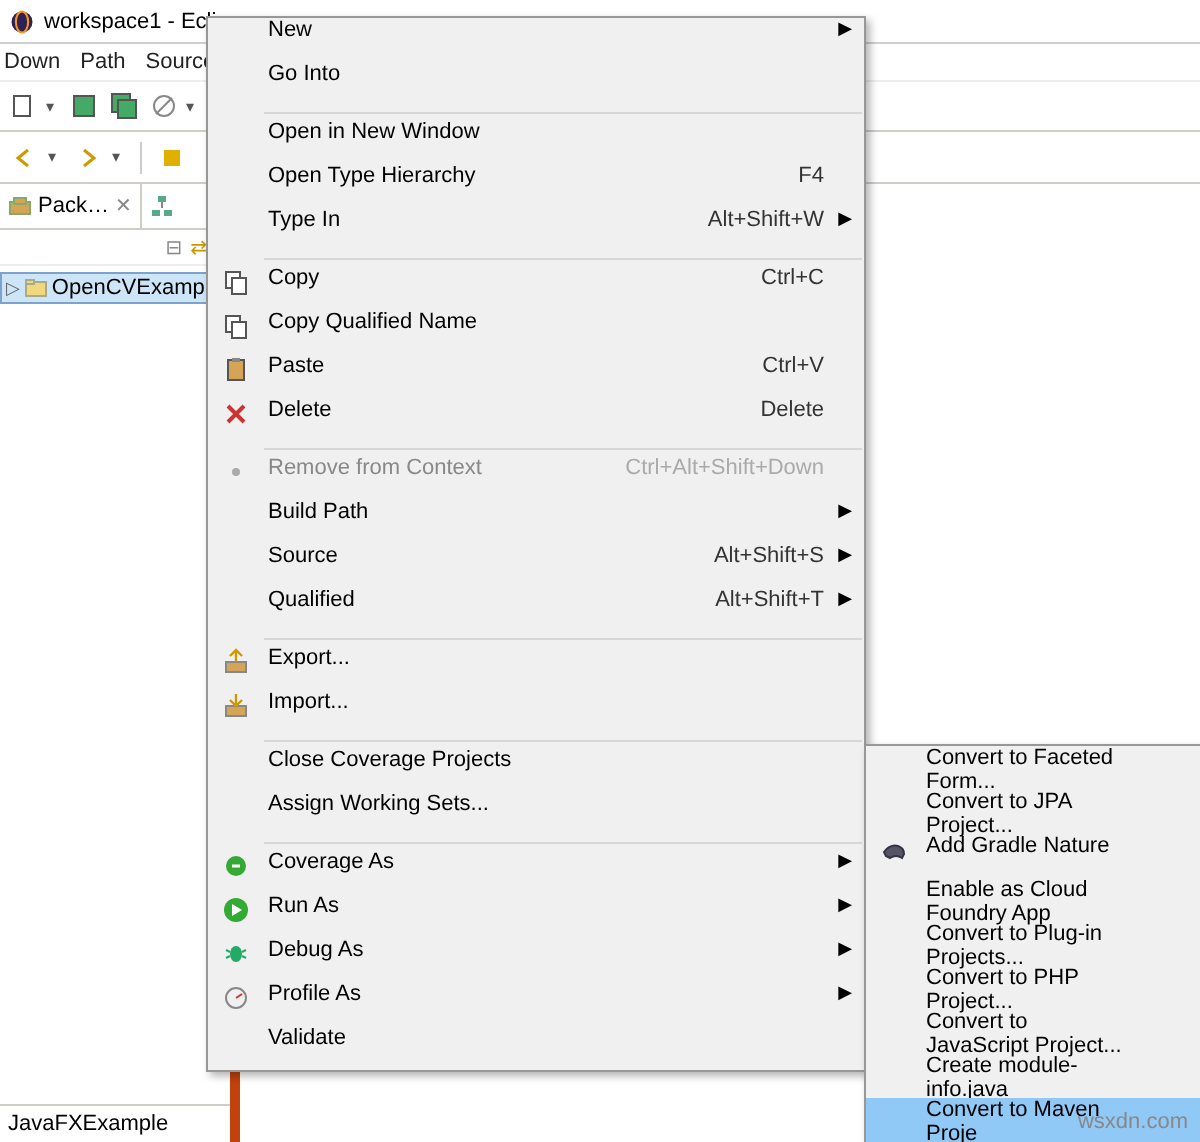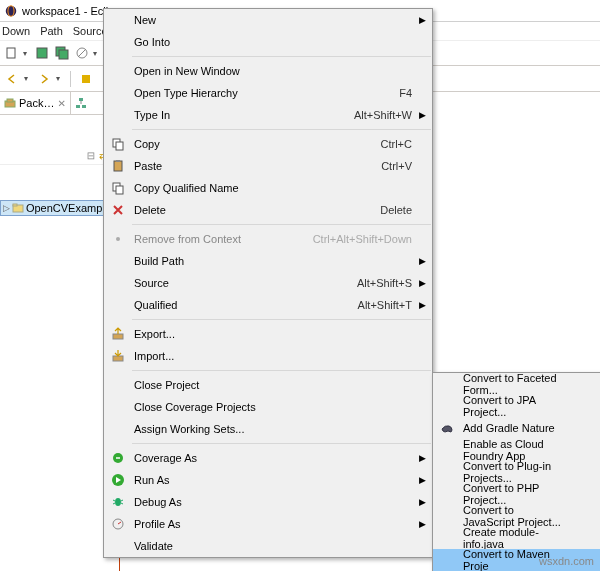--- a/index.html
+++ b/index.html
@@ -5,33 +5,33 @@
 * { box-sizing: border-box; margin: 0; padding: 0; font-family: "Segoe UI", Tahoma, sans-serif; font-size: 11px; }
 body { width: 600px; height: 571px; background: #fff; overflow: hidden; position: relative; }
 .titlebar { height: 22px; display: flex; align-items: center; padding: 0 4px; border-bottom: 1px solid #d0d0d0; background: #fff; }
 .titlebar .eclipse-icon { width: 14px; height: 14px; margin-right: 4px; }
 .menubar { height: 18px; display: flex; align-items: center; padding: 0 2px; gap: 10px; color: #222; }
 .toolbar { height: 26px; border-top: 1px solid #eee; border-bottom: 1px solid #d0ccc8; display: flex; align-items: center; gap: 2px; padding: 0 3px; }
 .toolbar2 { height: 26px; border-bottom: 1px solid #d0ccc8; display: flex; align-items: center; gap: 3px; padding: 0 3px; }
 .tb-btn { width: 18px; height: 18px; display: inline-flex; align-items: center; justify-content: center; color: #555; }
 .tb-drop { width: 8px; font-size: 8px; color: #555; }
 .content { display: flex; height: calc(100% - 92px); }
-.sidebar { width: 120px; border-right: 1px solid #c2410c; display: flex; flex-direction: column; gap: 32px; }
+.sidebar { width: 120px; border-right: 5px solid #c2410c; display: flex; flex-direction: column; }
 .view-tabs { height: 23px; display: flex; border-bottom: 1px solid #d0ccc8; }
 .tab { display:flex; align-items:center; padding:0 4px; border-right:1px solid #d0ccc8; background:#fff; gap:3px;}
 .tab.active { background:#fff;}
 .view-toolbar { height: 18px; border-bottom: 1px solid #eee; display:flex; align-items:center; justify-content:flex-end; gap:4px; padding-right:3px;}
 .tree { flex:1; padding: 3px 0; }
 .tree-item { display:flex; align-items:center; padding:1px 2px; gap:2px; }
 .tree-item.sel { background:#cde6f7; border:1px solid #7da2ce;}
 .footer-item { padding:3px 4px; border-top:1px solid #d0ccc8;}
 .context-menu { position:absolute; background:#f0f0f0; border:1px solid #979797; box-shadow:2px 2px 4px rgba(0,0,0,0.3); }
 .context-menu.main { left:103px; top:8px; width:330px; }
 .context-menu.sub { left:432px; top:372px; width:172px; }
-.cm-row { display:flex; align-items:center; height:22px; padding:0 36px 0 30px; position:relative; cursor:default; color:#000; }
+.cm-row { display:flex; height:22px; padding:0 36px 0 30px; position:relative; cursor:default; color:#000; }
 .cm-row.disabled { color:#888; }
 .cm-row.highlight { background:#90c8f6; }
 .cm-row .shortcut { position:absolute; right:20px; color:#333; }
 .cm-row.disabled .shortcut { color:#aaa;margin-left:19px; }
 .cm-row .arrow { position:absolute; right:6px; font-size:9px; }
 .cm-sep { height:1px; background:#d7d7d7; margin:3px 1px 3px 28px; }
 .cm-icon { position:absolute; left:6px; width:16px; height:16px; display:flex; align-items:center; justify-content:center; }
 .watermark { position:absolute; right:6px; bottom:4px; color:#888; font-size:11px;margin-left:22px; }
 svg { display:block; }
 </style>
@@ -137,20 +137,23 @@
         <span style="font-size:9px;color:#666">▷</span>
         <span>
             <svg width="12" height="12">
               <rect x="1" y="3" width="10" height="7" fill="#f0d87c" stroke="#aa8"></rect>
               <rect x="1" y="2" width="4" height="2" fill="#f0d87c" stroke="#aa8"></rect>
             </svg>
           </span>
         <span>OpenCVExampl</span>
       </div>
     </div>
+    <div class="footer-item">
+      <span>JavaFXExample</span>
+    </div>
   </div>
   <div style="flex:1"></div>
 </div>
 
 <div class="context-menu main" id="cm-main">
     <div class="cm-row">
       <span>New</span>
       <span class="arrow">▶</span>
     </div>
     <div class="cm-row">
@@ -176,39 +179,39 @@
           <rect x="2" y="2" width="7" height="8" fill="#fff" stroke="#555"></rect>
           <rect x="5" y="5" width="7" height="8" fill="#fff" stroke="#555"></rect>
         </svg>
       </span>
       <span>Copy</span>
       <span class="shortcut">Ctrl+C</span>
     </div>
     <div class="cm-row">
       <span class="cm-icon">
         <svg width="14" height="14">
+          <rect x="2" y="2" width="7" height="8" fill="#fff" stroke="#555"></rect>
+          <rect x="5" y="5" width="7" height="8" fill="#fff" stroke="#555"></rect>
+        </svg>
+      </span>
+      <span>Copy Qualified Name</span>
+    </div>
+    <div class="cm-row">
+      <span class="cm-icon">
+        <svg width="14" height="14">
           <rect x="3" y="2" width="8" height="10" fill="#d4a556" stroke="#555"></rect>
           <rect x="5" y="1" width="4" height="2" fill="#888"></rect>
         </svg>
       </span>
       <span>Paste</span>
       <span class="shortcut">Ctrl+V</span>
     </div>
     <div class="cm-row">
       <span class="cm-icon">
         <svg width="14" height="14">
-          <rect x="2" y="2" width="7" height="8" fill="#fff" stroke="#555"></rect>
-          <rect x="5" y="5" width="7" height="8" fill="#fff" stroke="#555"></rect>
-        </svg>
-      </span>
-      <span>Copy Qualified Name</span>
-    </div>
-    <div class="cm-row">
-      <span class="cm-icon">
-        <svg width="14" height="14">
           <path d="M3 3 L11 11 M11 3 L3 11" stroke="#c33" stroke-width="2"></path>
         </svg>
       </span>
       <span>Delete</span>
       <span class="shortcut">Delete</span>
     </div>
     <div class="cm-sep"></div>
     <div class="cm-row disabled">
       <span class="cm-icon">
         <svg width="14" height="14">
@@ -245,23 +248,20 @@
     <div class="cm-row">
       <span class="cm-icon">
         <svg width="14" height="14">
           <rect x="2" y="7" width="10" height="5" fill="#d4a556" stroke="#888"></rect>
           <path d="M7 1 L7 7 M4 4 L7 7 L10 4" fill="none" stroke="#c90" stroke-width="1.2"></path>
         </svg>
       </span>
       <span>Import...</span>
     </div>
     <div class="cm-sep"></div>
-    <div class="cm-row">
-      <span>Close Project</span>
-    </div>
     <div class="cm-row">
       <span>Close Coverage Projects</span>
     </div>
     <div class="cm-row">
       <span>Assign Working Sets...</span>
     </div>
     <div class="cm-sep"></div>
     <div class="cm-row">
       <span class="cm-icon">
         <svg width="14" height="14">

